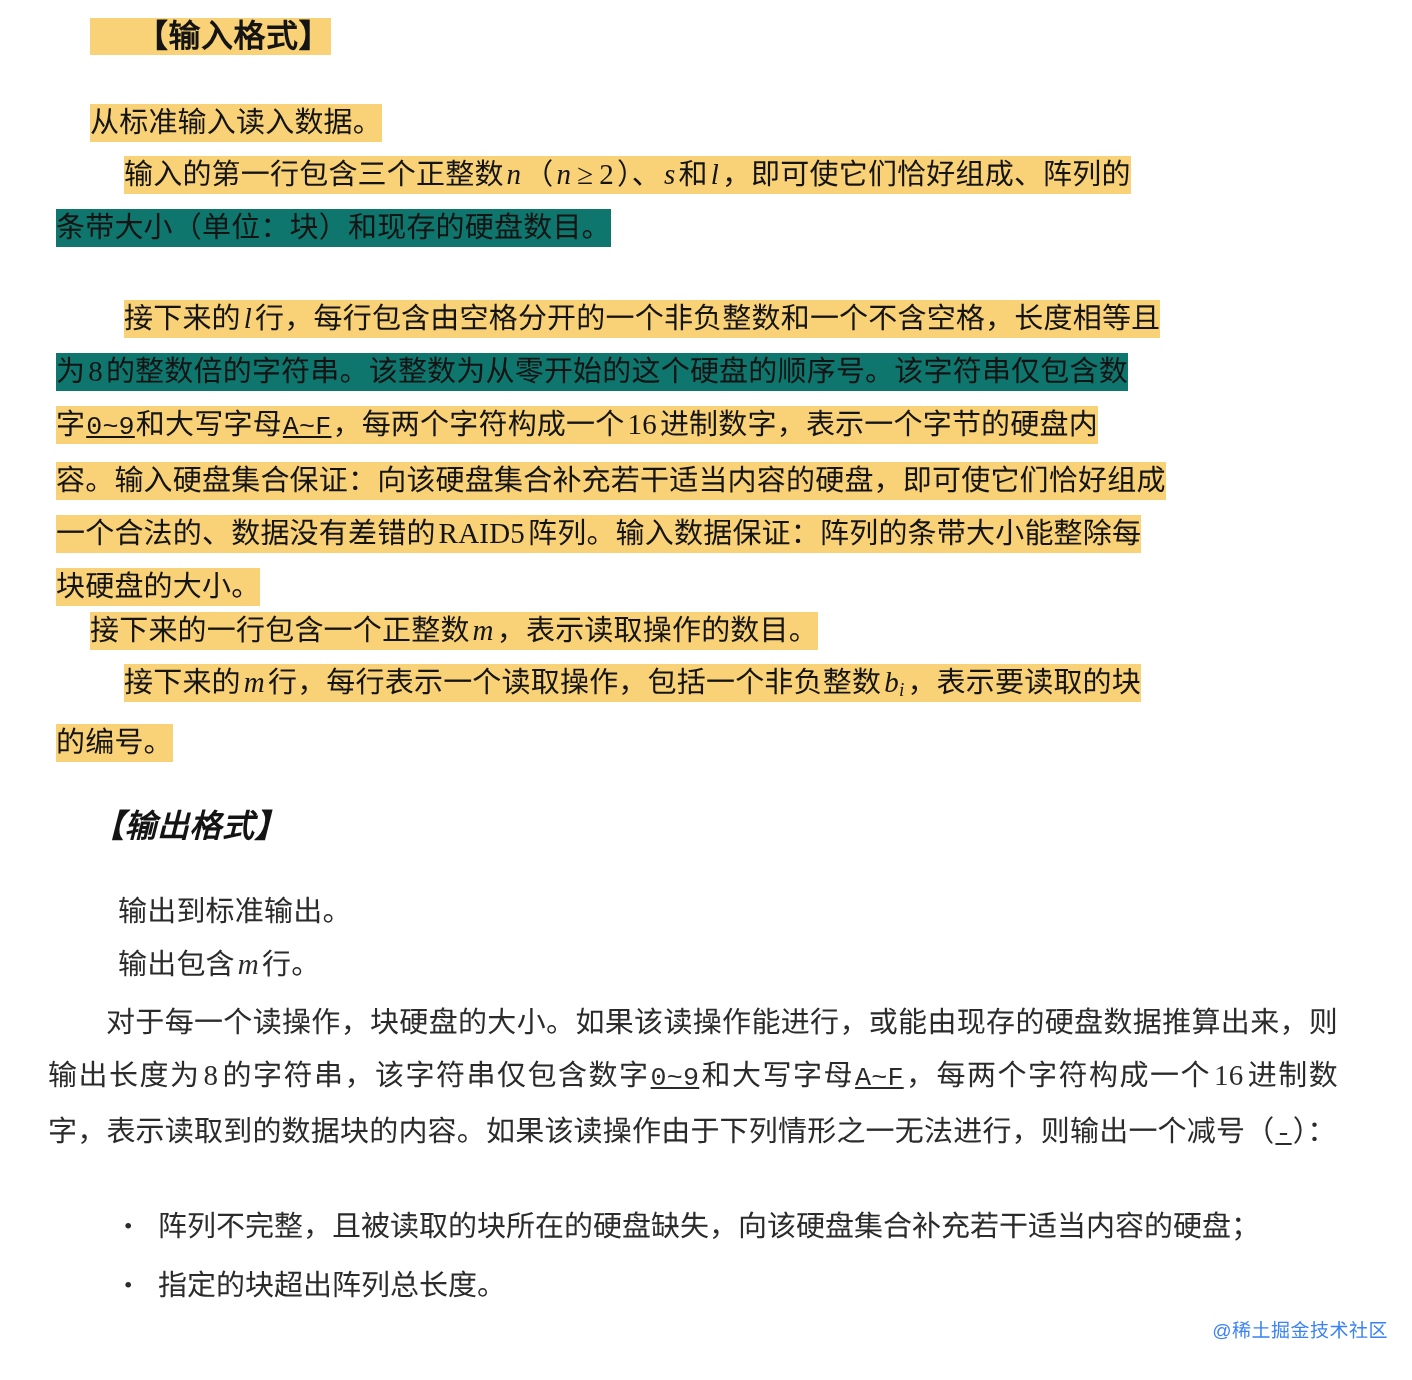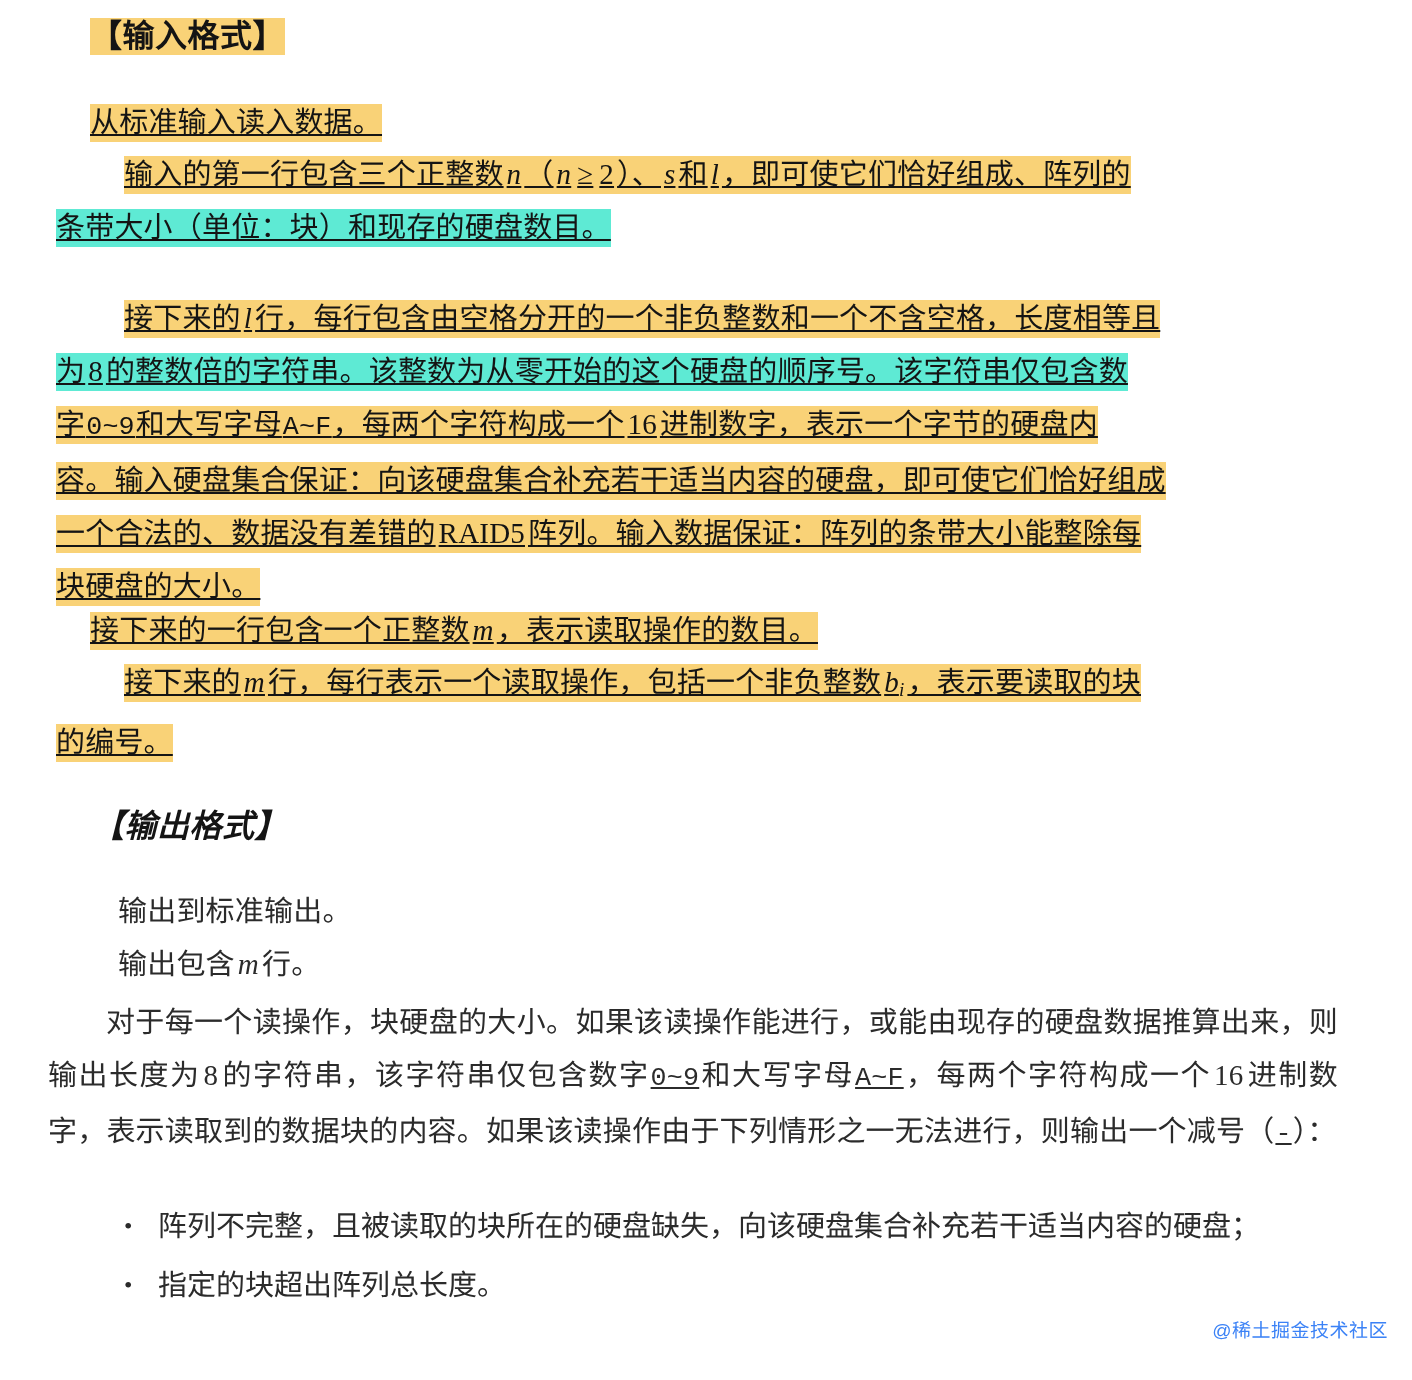--- a/index.html
+++ b/index.html
@@ -35,24 +35,25 @@
     display: inline-block;
     font-family: "Liberation Sans", "DejaVu Sans", sans-serif;
   }
   #input-heading-wrap { position: absolute; left: 90px; top: 18px; }
   #output-heading-wrap { position: absolute; left: 92px; top: 808px; font-style: italic; }
 
   
   .hl {
     background: #f9d277;
     box-decoration-break: clone;
+    padding-left: 46px;
     -webkit-box-decoration-break: clone;
   }
   .hl-dark {
-    background: #5eead4;
+    background: #0f766e;
     box-decoration-break: clone;
     -webkit-box-decoration-break: clone;
   }
 
   
   .para {
     position: absolute;
     font-size: 29px;
     line-height: 53px;
     letter-spacing: 0.2px;
@@ -61,21 +62,20 @@
   }
 
   .para.plain { color: #2b2b2b; }
 
   
   .hl-line {
     display: block;
     width: max-content;
     max-width: 100%;
     white-space: nowrap;
-    text-decoration: underline;
   }
   .hl-line > span {
     padding: 2px 0 4px 0;
   }
 
   .indent { padding-left: 58px; }
 
   
   .mi {
     font-family: "Liberation Serif", "DejaVu Serif", serif;

